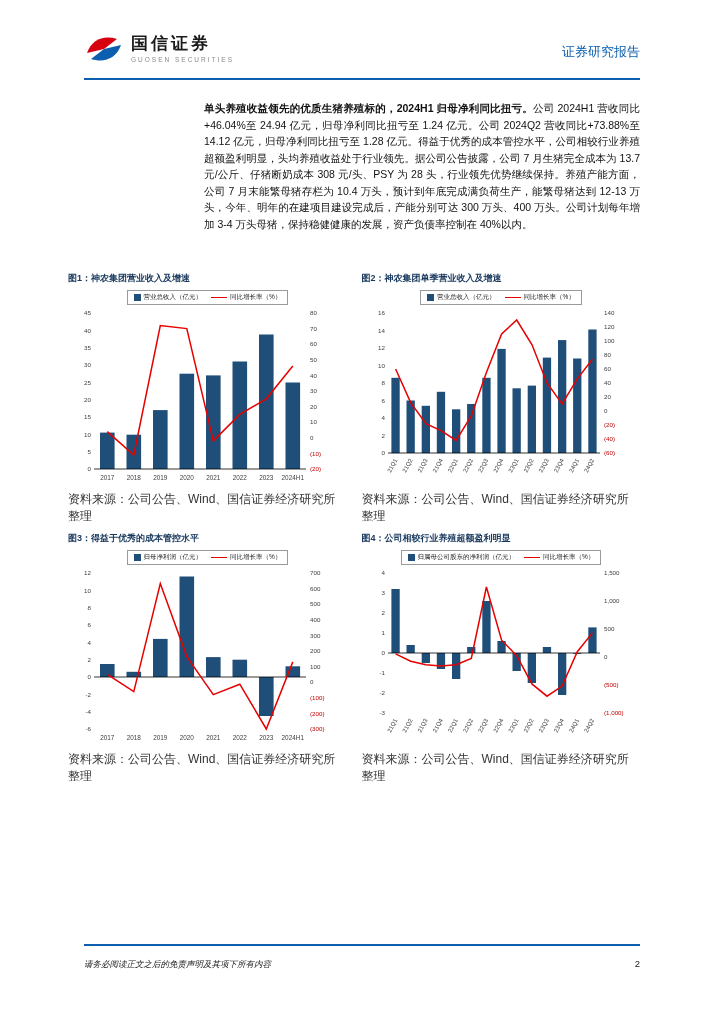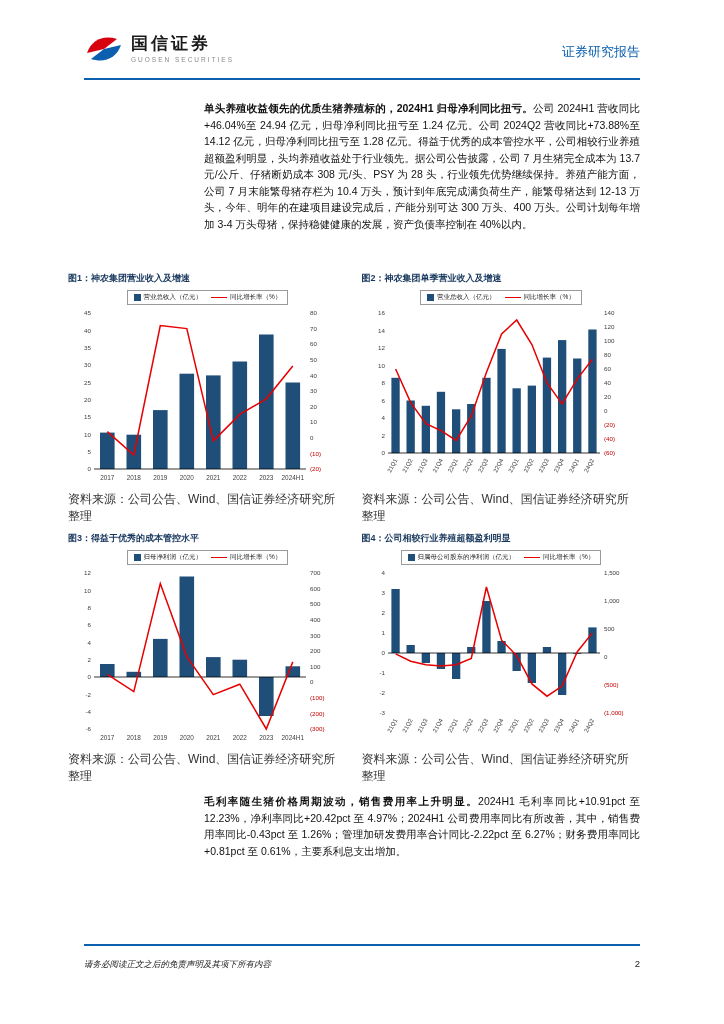--- a/index.html
+++ b/index.html
@@ -310,23 +310,20 @@
           <text x="187" y="153" text-anchor="end" font-size="6" fill="#404040" transform="rotate(-62 187 153)">23Q3</text>
           <text x="202.14285714285714" y="153" text-anchor="end" font-size="6" fill="#404040" transform="rotate(-62 202.14285714285714 153)">23Q4</text>
           <text x="217.2857142857143" y="153" text-anchor="end" font-size="6" fill="#404040" transform="rotate(-62 217.2857142857143 153)">24Q1</text>
           <text x="232.42857142857144" y="153" text-anchor="end" font-size="6" fill="#404040" transform="rotate(-62 232.42857142857144 153)">24Q2</text>
         </svg>
       <div class="fig-source">资料来源：公司公告、Wind、国信证券经济研究所整理</div>
     </div>
 
   </section>
 
-  <section class="para para2">
-    <span class="lead">毛利率随生猪价格周期波动，销售费用率上升明显。</span><span>2024H1 毛利率同比+10.91pct 至 12.23%，净利率同比+20.42pct 至 4.97%；2024H1 公司费用率同比有所改善，其中，销售费用率同比-0.43pct 至 1.26%；管理加研发费用率合计同比-2.22pct 至 6.27%；财务费用率同比+0.81pct 至 0.61%，主要系利息支出增加。</span>
-  </section>
 
   <div class="ftr-rule"></div>
   <div class="ftr-row">
     <span class="disclaimer">请务必阅读正文之后的免责声明及其项下所有内容</span>
     <span class="page-num">2</span>
   </div>
 
 </div>
 
 </body></html>

